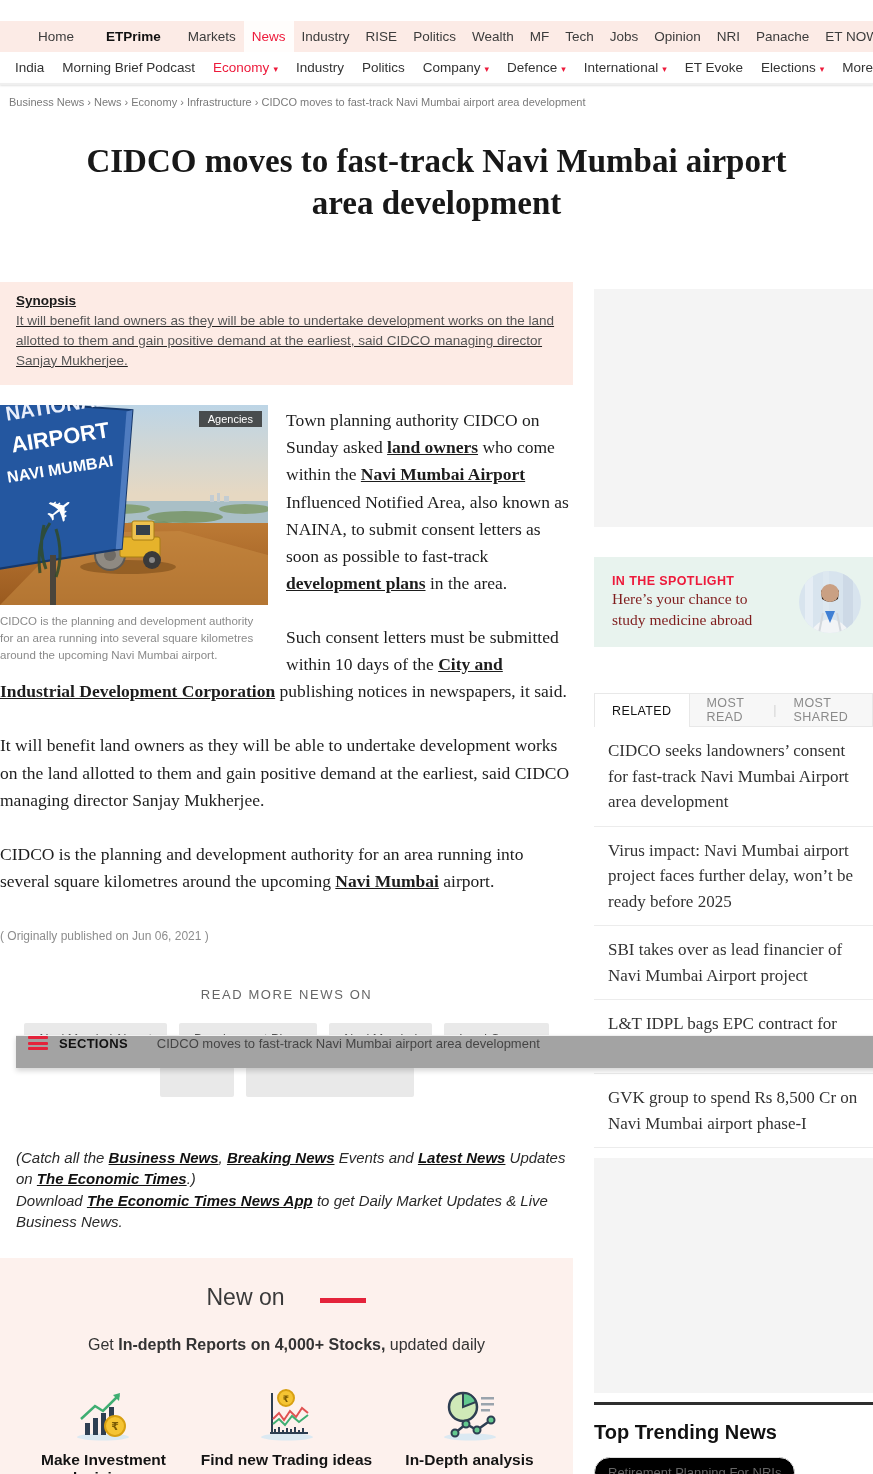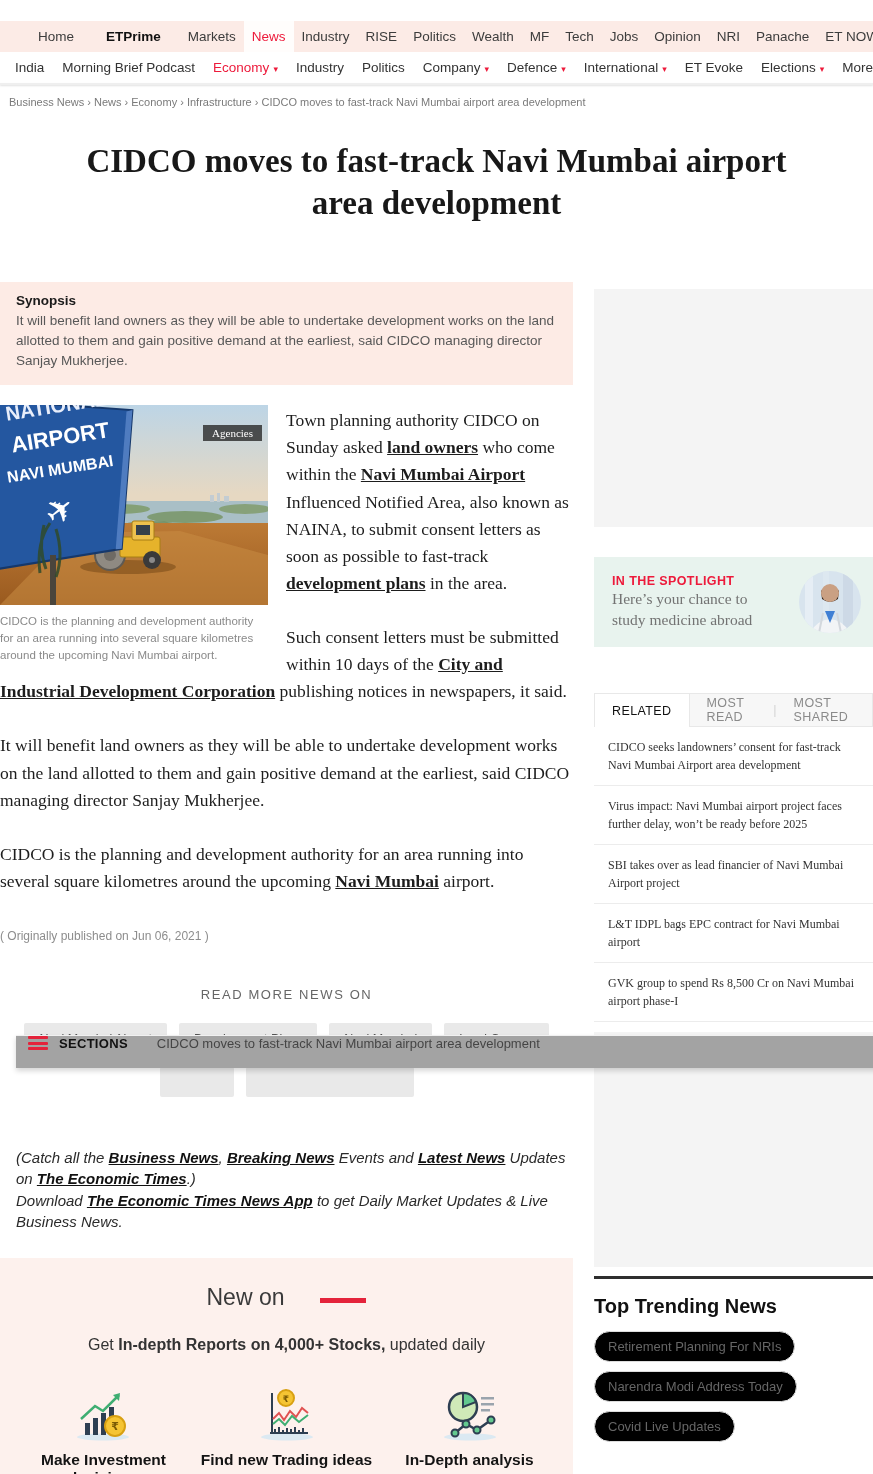--- a/index.html
+++ b/index.html
@@ -30,30 +30,30 @@
 
   
   .headline { font-family:"Liberation Serif", serif; font-size:33px; line-height:1.28; font-weight:600; text-align:center; color:#181818; max-width:750px; margin:28px auto 0; }
 
   
   .columns { display:flex; margin-top:58px; }
   .main-col { width:573px; flex:none; }
   .side-col { width:279px; flex:none; margin-left:21px; }
 
   
-  .synopsis { background:#fdebe5; padding:11px 16px 15px; }
+  .synopsis { background:#fdebe5; padding:11px 16px 15px;text-decoration:underline; }
   .synopsis h2 { font-size:13.5px; margin:0 0 3px; color:#1a1a1a; font-weight:bold; }
   .synopsis p { margin:0; font-size:13.5px; line-height:1.45; color:#585858; }
 
   
   .article { font-family:"Liberation Serif", serif; }
   .art-fig { float:left; width:268px; margin:20px 18px 4px 0; font-family:"Liberation Sans", sans-serif; }
   .img-box { position:relative; width:268px; height:200px; overflow:hidden; background:#9db7c6; }
   .img-box svg { display:block; }
-  .credit { position:absolute; top:20px; right:6px; background:rgba(45,45,45,.82); color:#fff; font-size:11px; padding:2px 9px;font-family:Liberation Serif, serif; }
+  .credit { position:absolute; top:6px; right:6px; background:rgba(45,45,45,.82); color:#fff; font-size:11px; padding:2px 9px; }
   .art-fig figcaption { font-size:11.5px; color:#8a8a8a; line-height:1.45; margin-top:8px; }
   .article p.body { font-size:17.5px; line-height:1.55; color:#1d1d1d; margin:0 0 27px; }
   .article p.body:first-of-type { padding-top:22px; }
   .article .rich-link { font-weight:bold; text-decoration:underline; color:#1d1d1d; }
   .published { clear:both; font-family:"Liberation Sans", sans-serif; font-size:12px; color:#8d8d8d; margin-top:34px; }
 
   
   .read-more { margin-top:44px; text-align:center; }
   .read-more h3 { font-size:13px; font-weight:400; letter-spacing:1.6px; color:#666; margin:0; }
   .tag-row { display:flex; justify-content:center; gap:12px; margin-top:21px; }
@@ -82,30 +82,30 @@
   .features { display:flex; justify-content:space-between; margin-top:33px; padding:0 4px; }
   .feature { width:186px; }
   .f-icon { height:54px; display:flex; align-items:flex-end; justify-content:center; }
   .f-title { font-size:15.5px; font-weight:bold; margin-top:10px; color:#141414; }
 
   
   .ad-box1 { height:238px; background:#f4f4f4; margin-top:7px; }
   .spotlight { margin-top:30px; background:#e8f3ee; padding:14px 12px 14px 18px; display:flex; align-items:center; }
   .spot-text { flex:1; }
   .spot-label { color:#ed1a3b; font-weight:bold; font-size:12.5px; letter-spacing:.4px; }
-  .spot-title { font-family:"Liberation Serif", serif; font-size:15.5px; color:#737373; line-height:1.4; max-width:160px; }
+  .spot-title { font-family:"Liberation Serif", serif; font-size:15.5px; color:#7f1d1d; line-height:1.4; max-width:160px; }
   .spot-img { width:62px; height:62px; border-radius:50%; overflow:hidden; flex:none; margin-left:8px; }
 
   .side-tabs { margin-top:46px; display:flex; align-items:stretch; background:#f7f7f7; border:1px solid #e8e8e8; height:34px; font-size:12.5px; }
   .side-tab { display:flex; align-items:center; padding:0 17px; color:#8a8a8a; letter-spacing:.4px; }
   .side-tab.active { background:#fff; color:#111; font-weight:normal; border-right:1px solid #e8e8e8; margin:-1px 0 -1px -1px; border-left:1px solid #e8e8e8; border-top:1px solid #e8e8e8; }
   .tab-sep { display:flex; align-items:center; color:#d5d5d5; }
 
   .related-list { margin:0; padding:0; list-style:none; }
-  .related-item { font-family:"Liberation Serif", serif; font-size:12px; color:#333; line-height:1.5; padding:11px 6px 11px 14px; border-bottom:1px solid #ececec; }
+  .related-item { font-family:"Liberation Serif", serif; font-size:17px; color:#333; line-height:1.5; padding:11px 6px 11px 14px; border-bottom:1px solid #ececec; }
 
   .ad-box2 { height:235px; background:#f4f4f4; margin-top:10px; }
   .dark-divider { height:3px; background:#2e2e2e; margin-top:9px; }
   .trend-title { font-size:20px; font-weight:bold; color:#111; margin:16px 0 13px; }
   .trend-tags { display:flex; flex-wrap:wrap; gap:9px 8px; }
   .trend-tag { border:1px solid #ddd; border-radius:16px; padding:7px 13px; font-size:13px; color:#666; background:#000000; white-space:nowrap; }
 </style>
 </head>
 <body>
 

